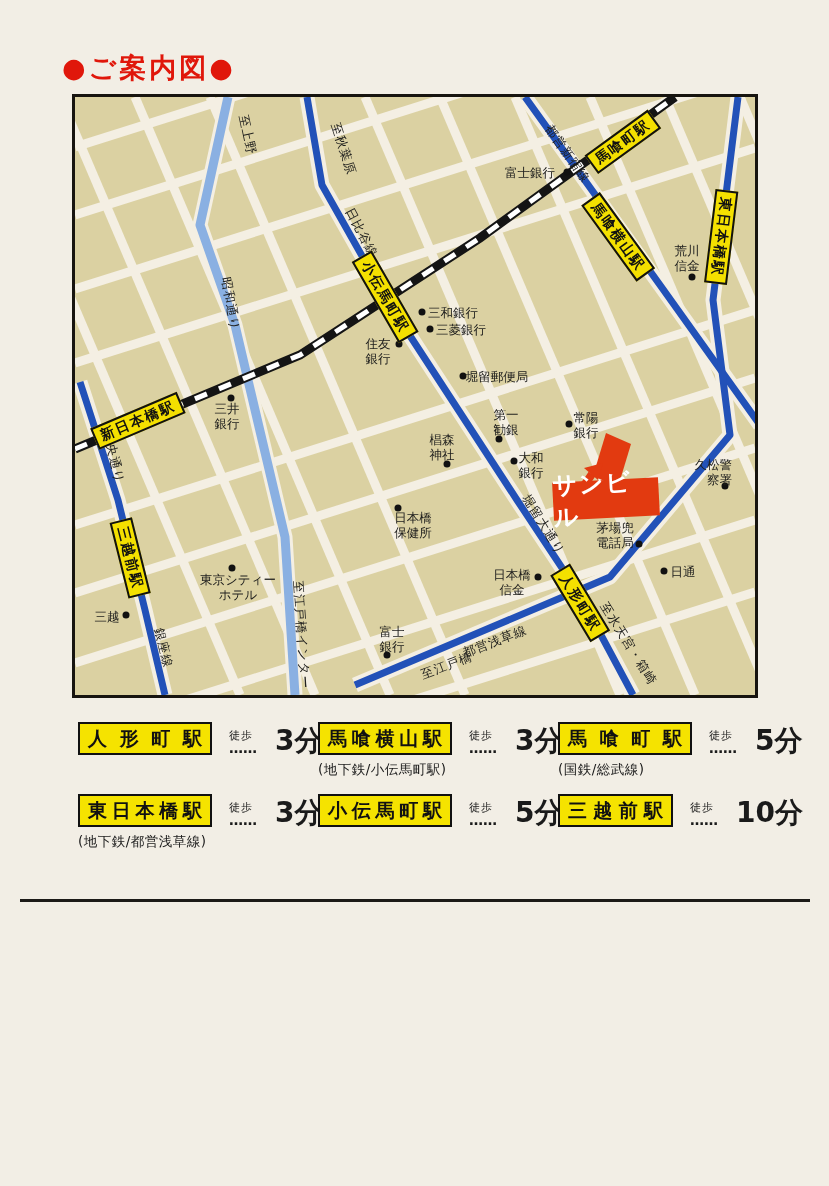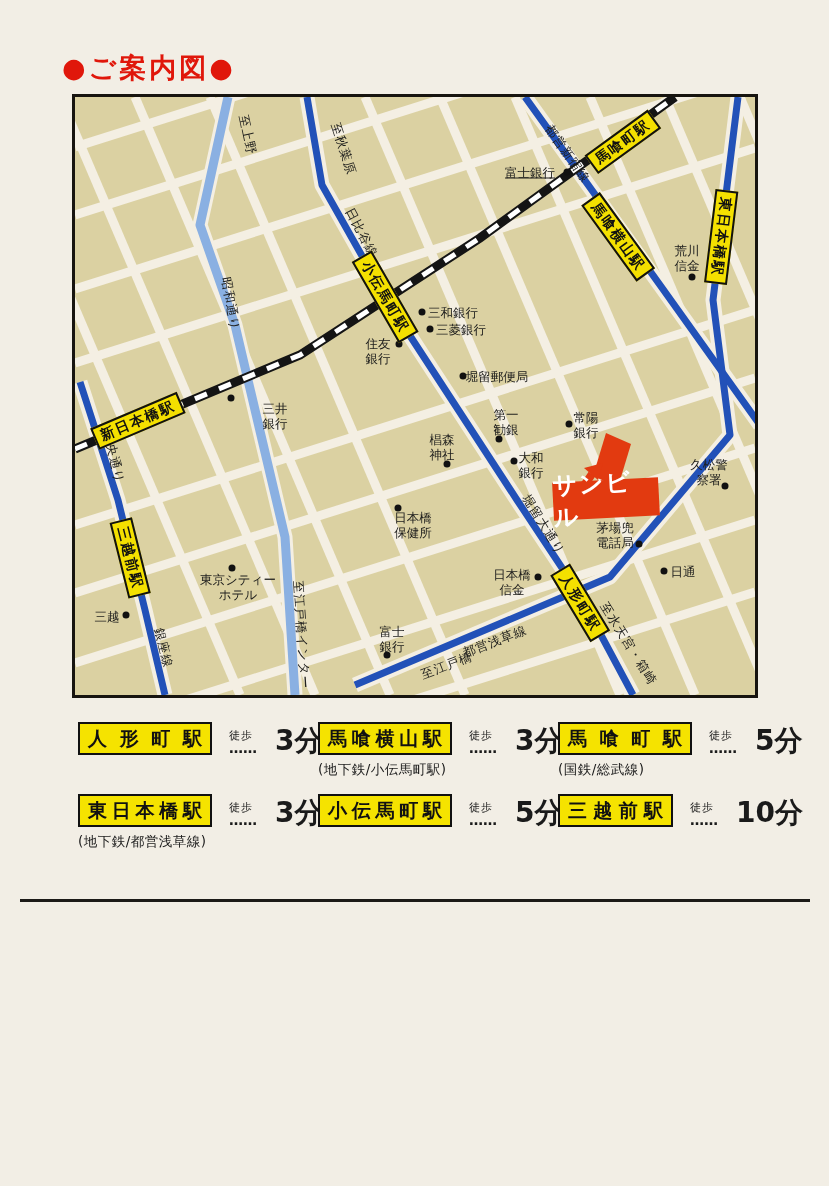--- a/index.html
+++ b/index.html
@@ -143,39 +143,39 @@
       <div class="m-line" style="left: 286px; top: 136px; transform: translate(-50%, -50%) rotate(62deg);">日比谷線</div>
       <div class="m-line" style="left: 492px; top: 57px; transform: translate(-50%, -50%) rotate(55deg);">都営新宿線</div>
       <div class="m-line" style="left: 155px; top: 207px; transform: translate(-50%, -50%) rotate(80deg);">昭和通り</div>
       <div class="m-line" style="left: 38px; top: 360px; transform: translate(-50%, -50%) rotate(76deg);">中央通り</div>
       <div class="m-line" style="left: 88px; top: 551px; transform: translate(-50%, -50%) rotate(76deg);">銀座線</div>
       <div class="m-line" style="left: 226px; top: 538px; transform: translate(-50%, -50%) rotate(86deg);">至江戸橋インター</div>
       <div class="m-line" style="left: 468px; top: 428px; transform: translate(-50%, -50%) rotate(58deg);">堀留大通り</div>
       <div class="m-line" style="left: 372px; top: 569px; transform: translate(-50%, -50%) rotate(-21deg);">至江戸橋</div>
       <div class="m-line" style="left: 420px; top: 545px; transform: translate(-50%, -50%) rotate(-21deg);">都営浅草線</div>
       <div class="m-line" style="left: 553px; top: 547px; transform: translate(-50%, -50%) rotate(58deg);">至水天宮・箱崎</div>
-      <div class="m-place" style="left: 455px; top: 75px; transform: translate(-50%, -50%); text-decoration: underline;">富士銀行</div>
+      <div class="m-place" style="left: 455px; top: 75px; transform: translate(-50%, -50%);">富士銀行</div>
       <div class="m-place" style="left: 612px; top: 161px; transform: translate(-50%, -50%); text-align: center;">荒川
 信金</div>
       <div class="m-place" style="left: 378px; top: 215px; transform: translate(-50%, -50%);">三和銀行</div>
       <div class="m-place" style="left: 386px; top: 232px; transform: translate(-50%, -50%);">三菱銀行</div>
       <div class="m-place" style="left: 303px; top: 254px; transform: translate(-50%, -50%);">住友
 銀行</div>
       <div class="m-place" style="left: 422px; top: 279px; transform: translate(-50%, -50%);">堀留郵便局</div>
-      <div class="m-place" style="left: 152px; top: 319px; transform: translate(-50%, -50%); margin-left: 48px;">三井
+      <div class="m-place" style="left: 152px; top: 319px; transform: translate(-50%, -50%);">三井
 銀行</div>
       <div class="m-place" style="left: 431px; top: 325px; transform: translate(-50%, -50%);">第一
 勧銀</div>
       <div class="m-place" style="left: 511px; top: 328px; transform: translate(-50%, -50%);">常陽
 銀行</div>
       <div class="m-place" style="left: 367px; top: 350px; transform: translate(-50%, -50%);">椙森
 神社</div>
       <div class="m-place" style="left: 456px; top: 368px; transform: translate(-50%, -50%);">大和
 銀行</div>
-      <div class="m-place" style="left: 634px; top: 375px; transform: translate(-50%, -50%);">久松警察署</div>
+      <div class="m-place" style="left: 634px; top: 375px; transform: translate(-50%, -50%); text-align: right;">久松警察署</div>
       <div class="m-place" style="left: 540px; top: 438px; transform: translate(-50%, -50%);">茅場兜
 電話局</div>
       <div class="m-place" style="left: 608px; top: 474px; transform: translate(-50%, -50%);">日通</div>
       <div class="m-place" style="left: 437px; top: 485px; transform: translate(-50%, -50%);">日本橋
 信金</div>
       <div class="m-place" style="left: 338px; top: 428px; transform: translate(-50%, -50%);">日本橋
 保健所</div>
       <div class="m-place" style="left: 163px; top: 490px; transform: translate(-50%, -50%);">東京シティー
 ホテル</div>
       <div class="m-place" style="left: 32px; top: 519px; transform: translate(-50%, -50%);">三越</div>

